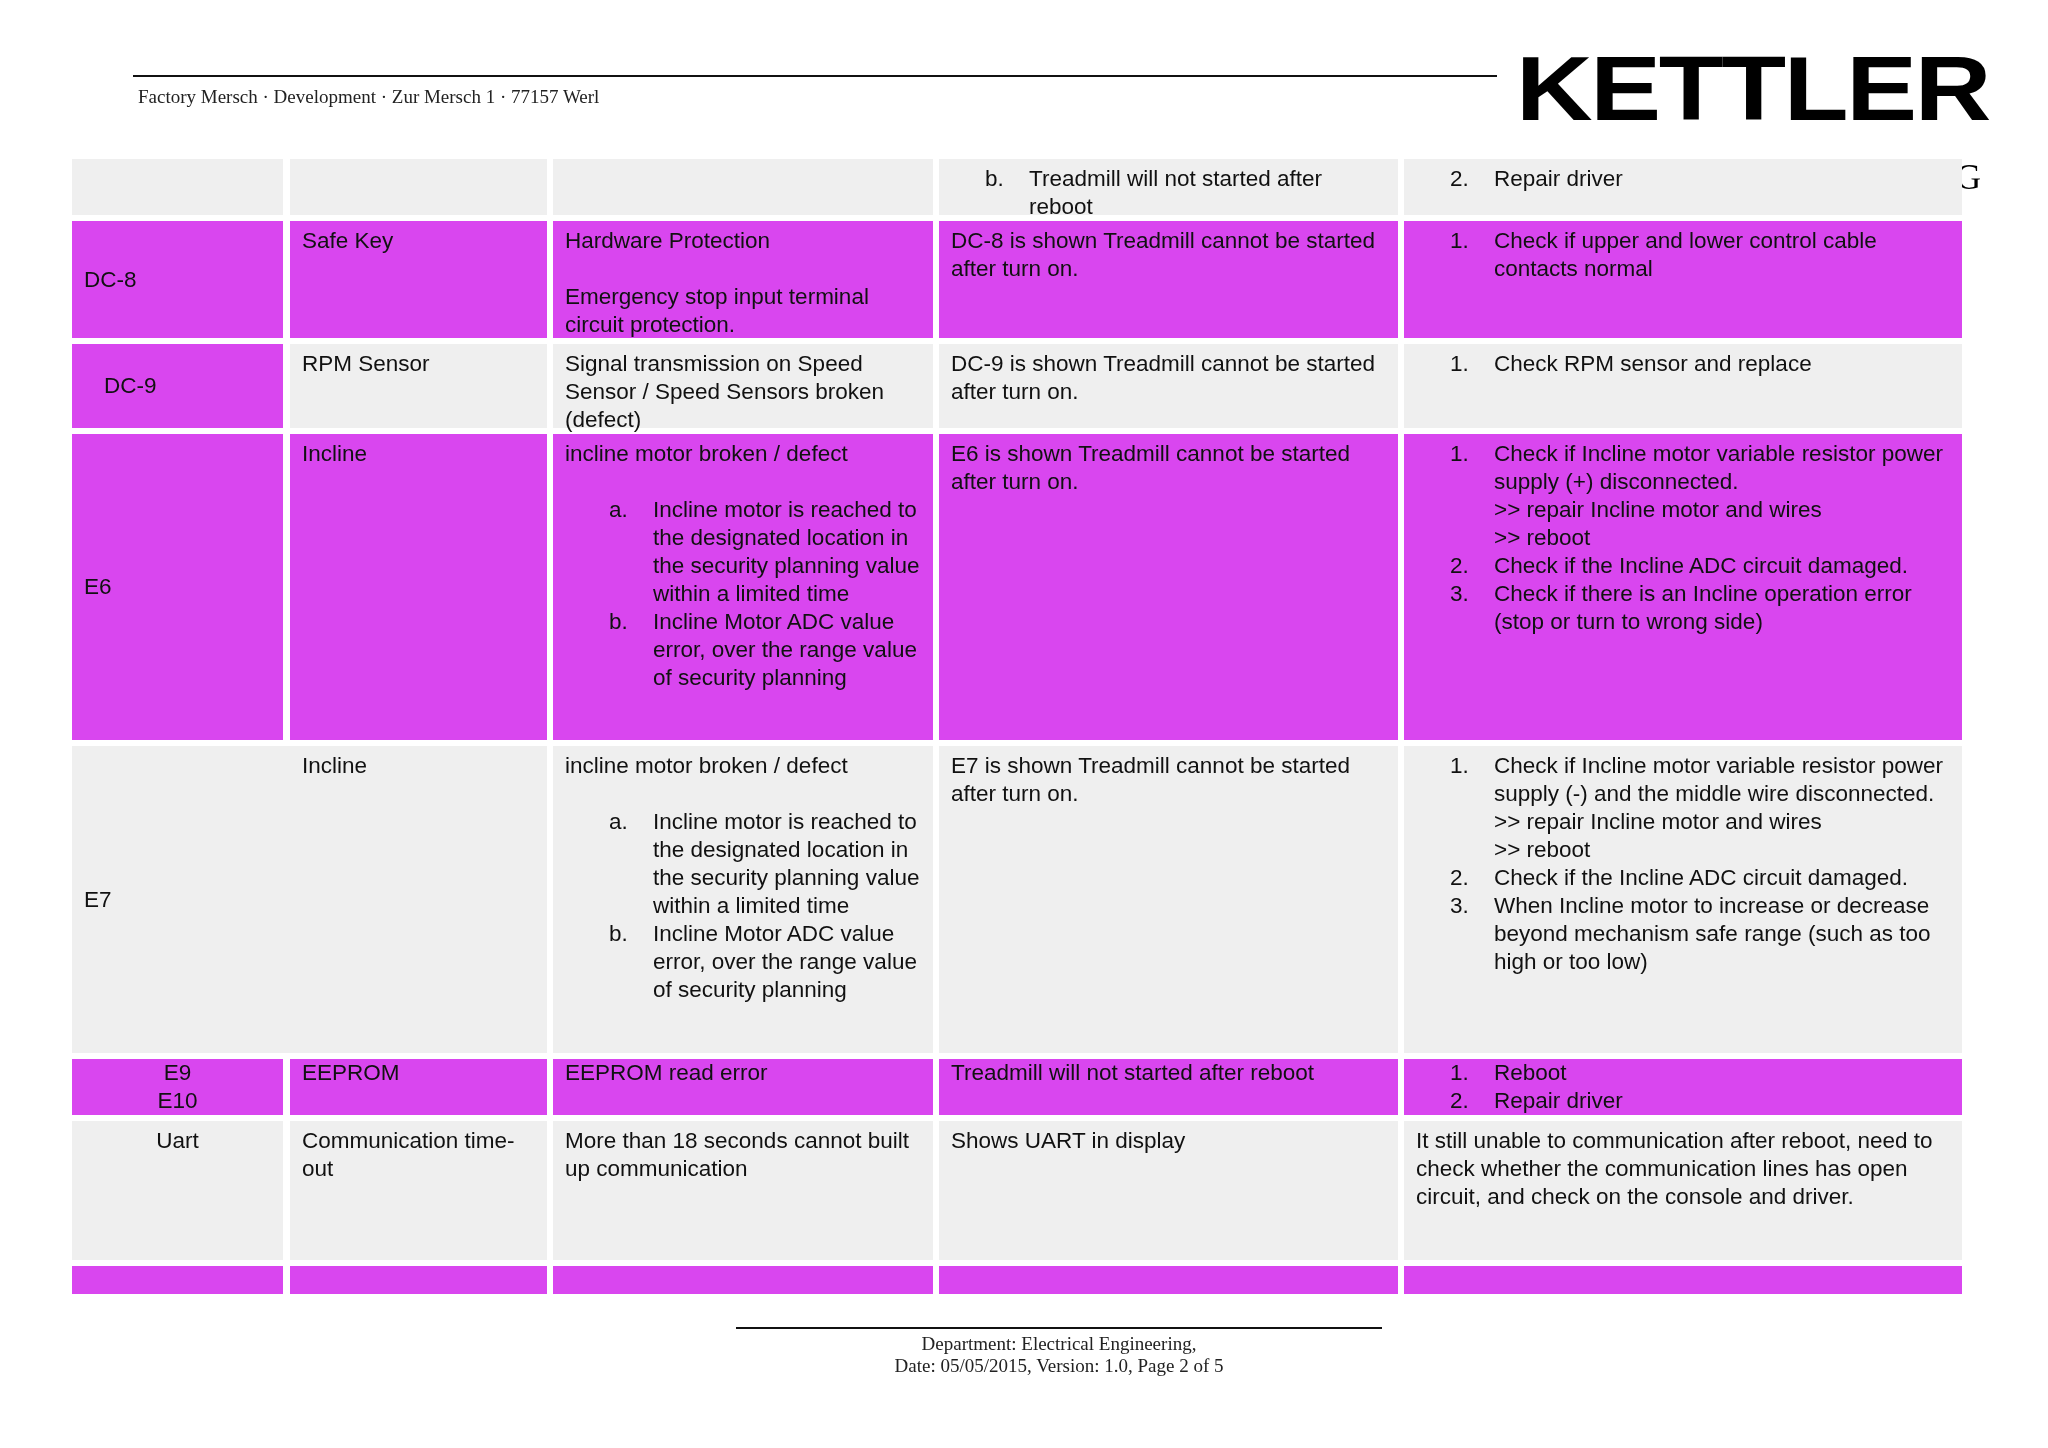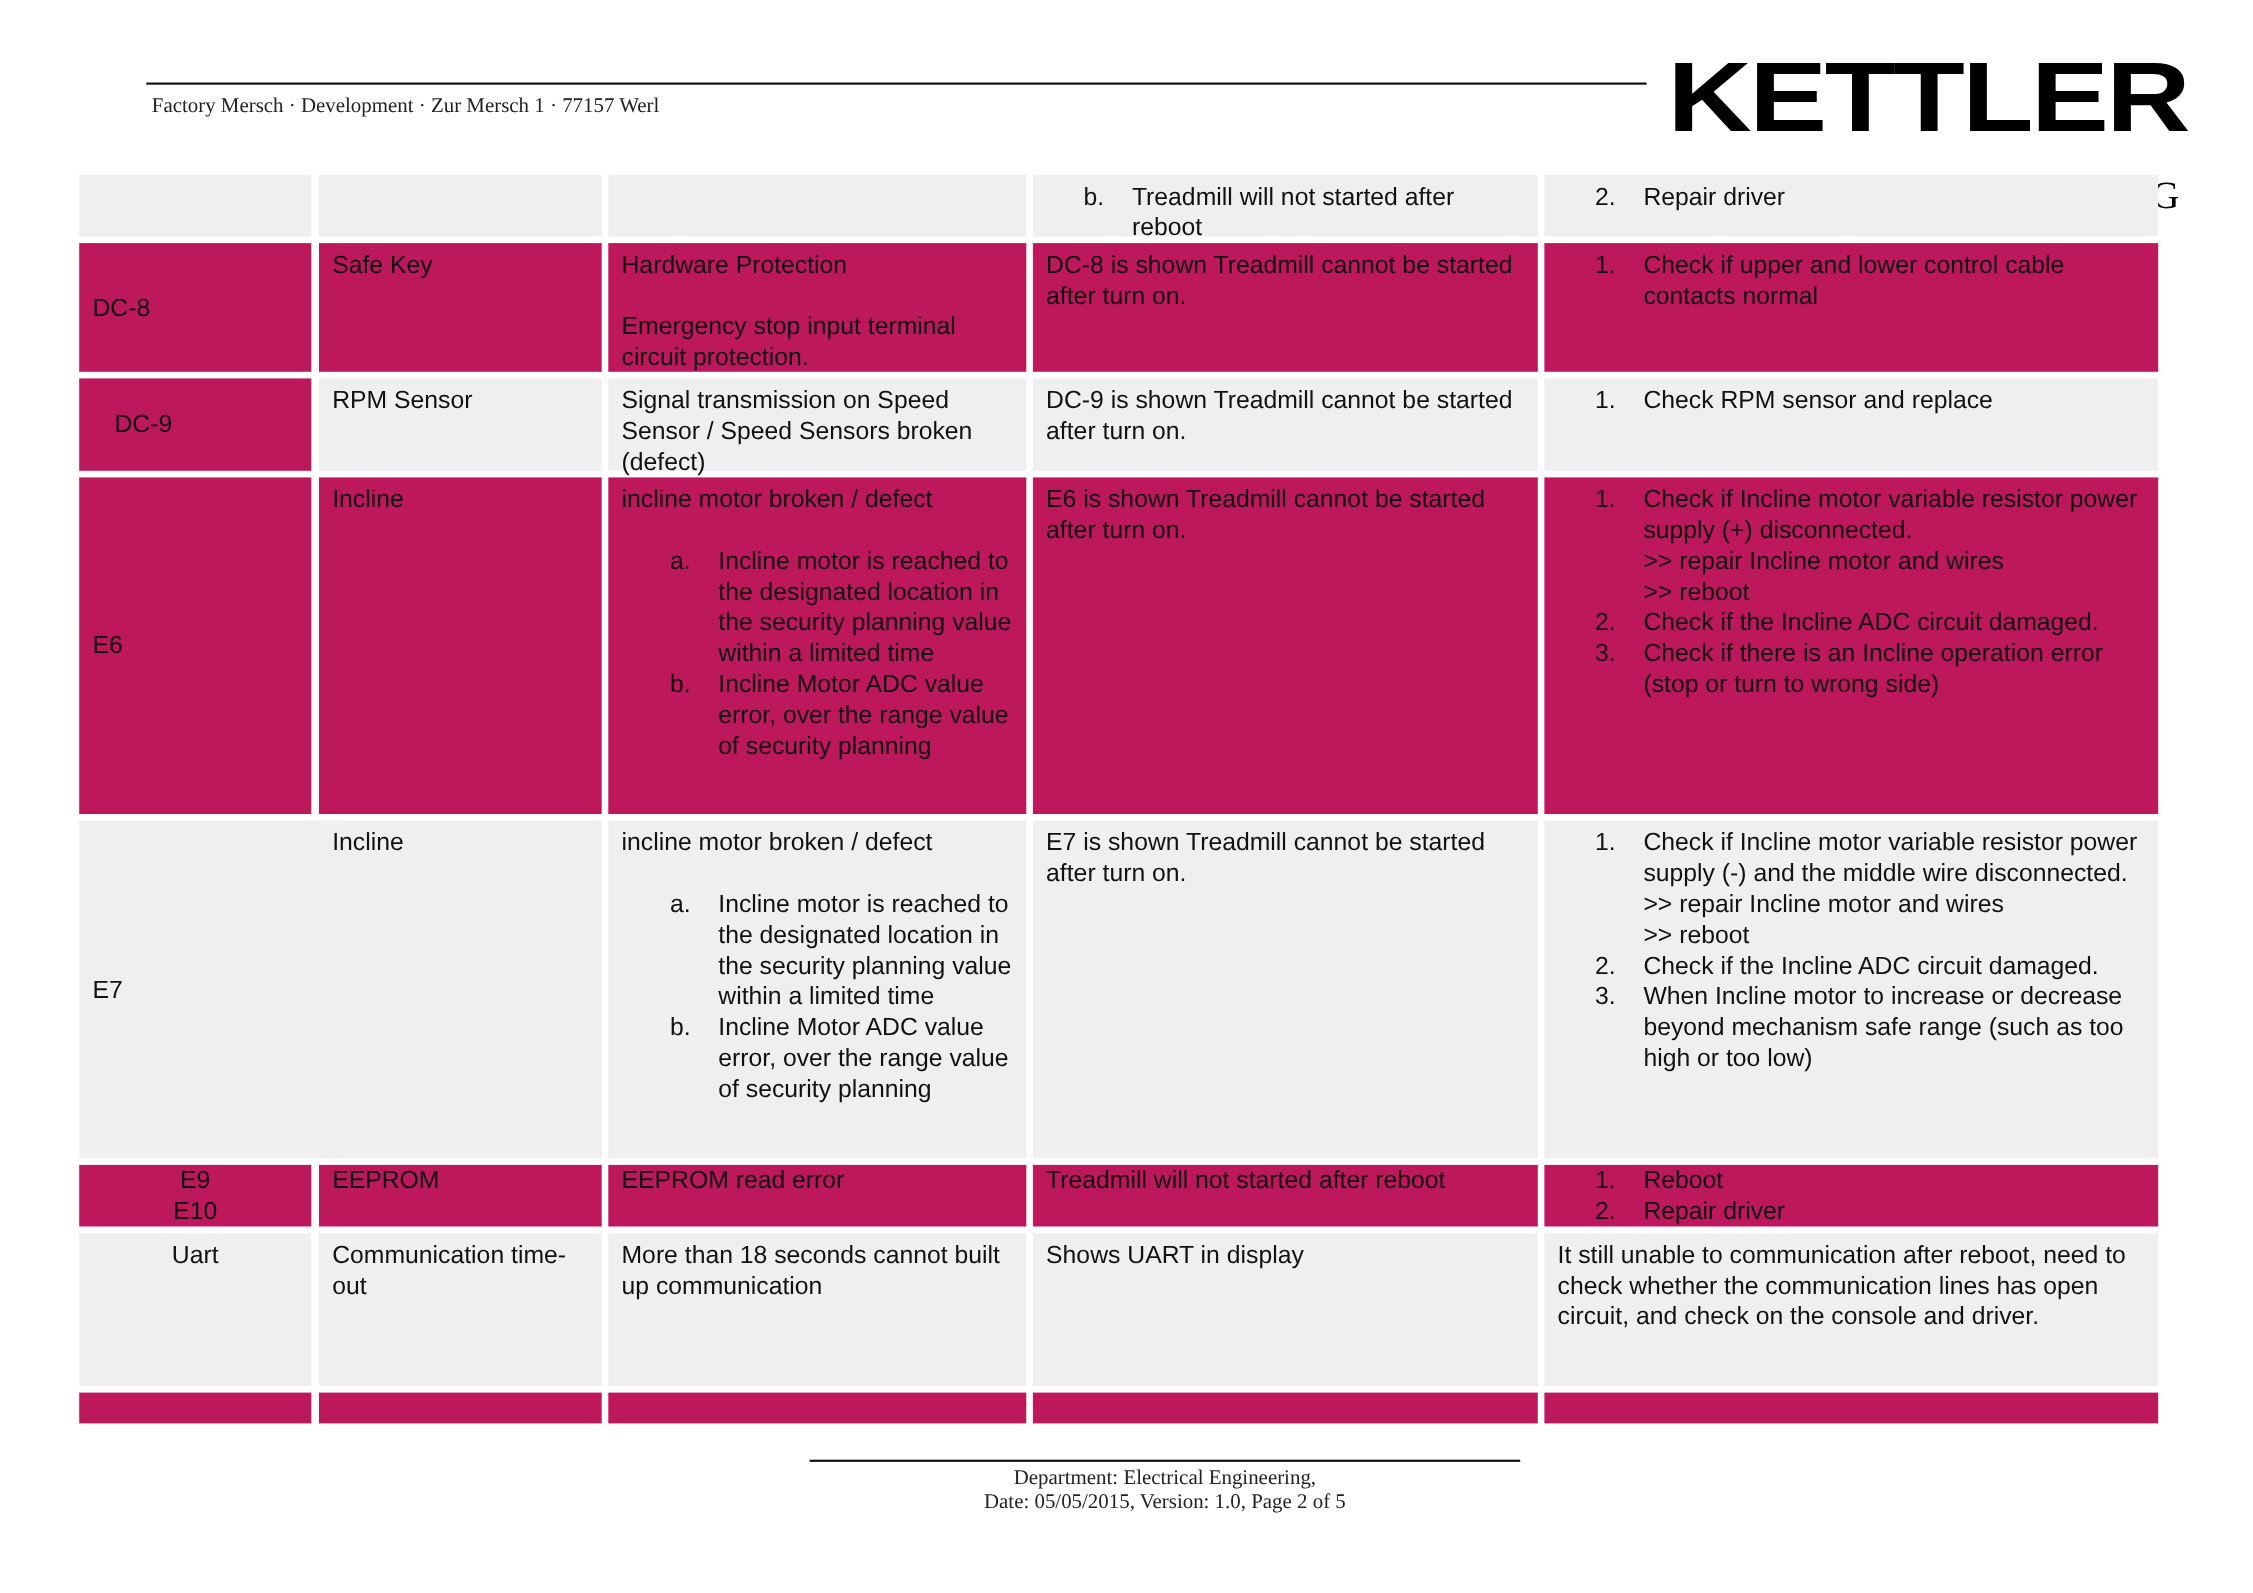--- a/index.html
+++ b/index.html
@@ -8,21 +8,21 @@
   .serif { font-family: "Liberation Serif", serif; }
   .hdr-line { position: absolute; left: 133px; top: 75px; width: 1364px; height: 2px; background: #111; }
   .hdr-addr { position: absolute; left: 138px; top: 86px; font-size: 19px; color: #222; white-space: nowrap; }
   .logo { position: absolute; left: 1516px; top: 44px; font-family: "Liberation Sans", sans-serif;
           font-weight: 900; font-size: 90px; letter-spacing: -2px; line-height: 90px; color: #000;
           transform: scaleX(1.18); transform-origin: left top; }
   .company { position: absolute; left: 1534px; top: 126px; font-size: 35px; color: #000000; white-space: nowrap; margin-top: 32px; }
   .cell { position: absolute; box-sizing: border-box; padding: 6px 12px 0 12px;
           font-size: 22.5px; line-height: 28px; color: #111; }
   .light { background: #efefef; }
-  .dark { background: #be185d; }
+  .dark { background: #d946ef; }
   .center { text-align: center; }
   .vcenter { display: flex; flex-direction: column; justify-content: center; align-items: flex-start; padding-top: 0; }
   .li { display: flex; }
   .li .num { width: 44px; flex: 0 0 44px; text-align: left; }
   .li .txt { flex: 1; }
   .indent-num { margin-left: 34px; }
   .sub { display: block; }
   .foot-line { position: absolute; left: 736px; top: 1327px; width: 646px; height: 2px; background: #111; }
   .foot { position: absolute; left: 736px; top: 1333px; width: 646px; text-align: center; font-size: 19px; line-height: 22px; color: #222; }
 </style>

